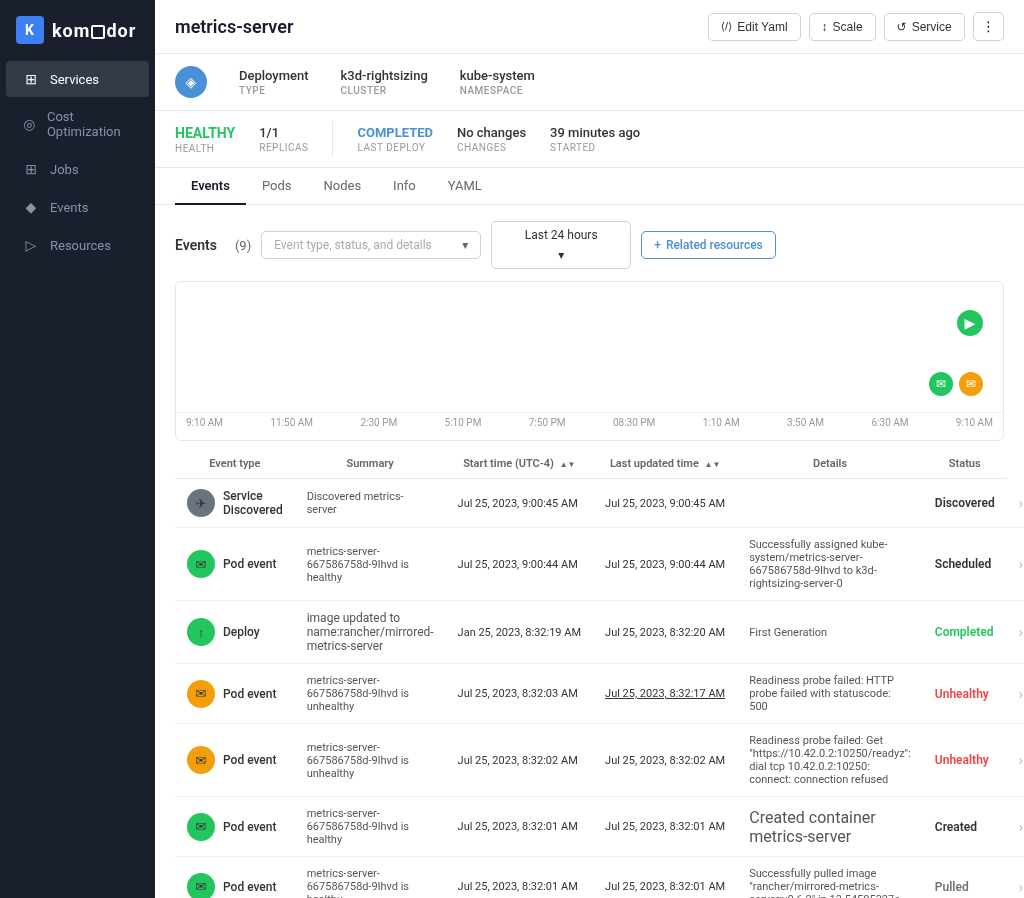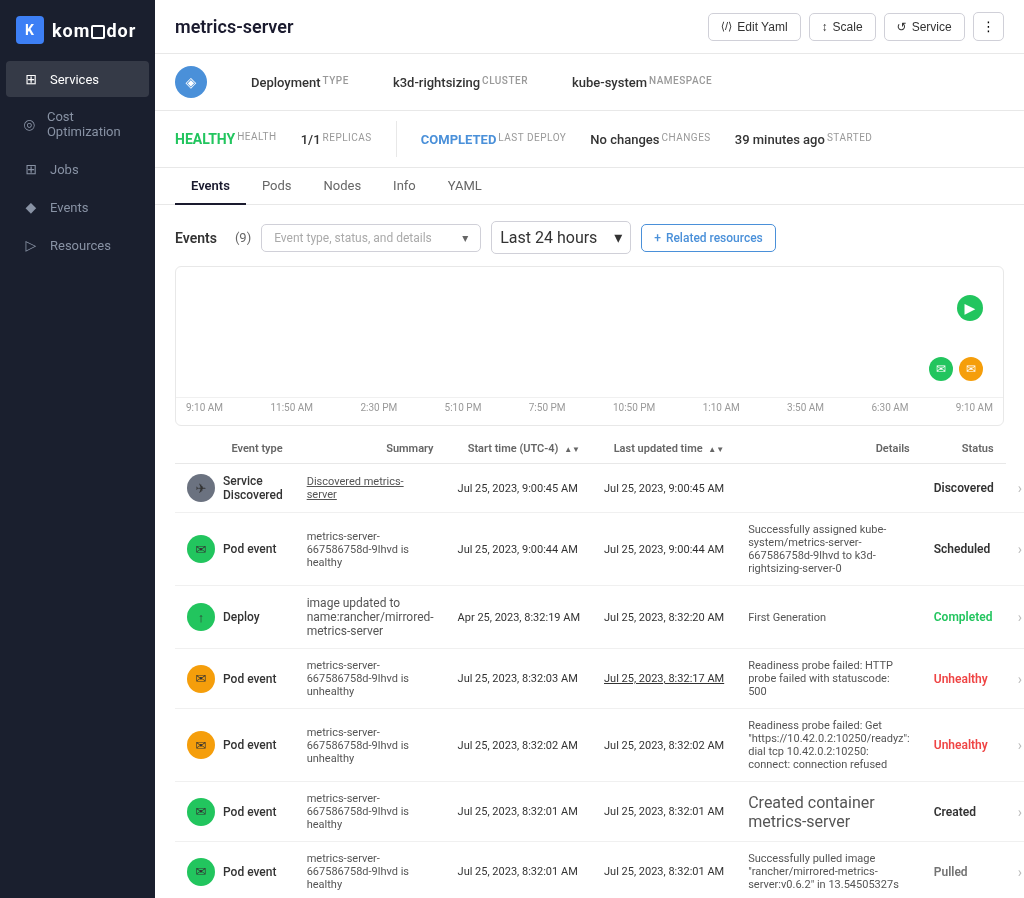--- a/index.html
+++ b/index.html
@@ -18,58 +18,58 @@
 
     
     .header { display: flex; align-items: center; justify-content: space-between; padding: 12px 20px; border-bottom: 1px solid #e8e8e8; background: white; }
     .header-title { font-size: 18px; font-weight: 600; color: #1a1a2e; }
     .header-actions { display: flex; align-items: center; gap: 8px; }
     .btn { display: flex; align-items: center; gap: 5px; padding: 6px 12px; border: 1px solid #d0d0d8; border-radius: 5px; background: white; cursor: pointer; font-size: 12px; color: #333; font-weight: 500; }
     .more-btn { padding: 6px 8px; border: 1px solid #d0d0d8; border-radius: 5px; background: white; cursor: pointer; }
 
     
     .meta-row { display: flex; align-items: center; gap: 32px; padding: 12px 20px; border-bottom: 1px solid #e8e8e8; }
-    .meta-item { display: flex; flex-direction: row; gap: 2px; margin-left: 12px; }
+    .meta-item { display: flex; flex-direction: column; gap: 2px; }
     .meta-label { font-size: 10px; color: #999; text-transform: uppercase; letter-spacing: 0.5px; font-weight: 500; }
     .meta-value { font-size: 13px; color: #333; font-weight: 500; }
     .meta-icon { width: 32px; height: 32px; background: #4a90d9; border-radius: 50%; display: flex; align-items: center; justify-content: center; color: white; font-size: 14px; }
 
     
     .status-row { display: flex; align-items: center; gap: 24px; padding: 10px 20px; border-bottom: 1px solid #e8e8e8; }
-    .status-item { display: flex; flex-direction: row; gap: 2px; }
+    .status-item { display: flex; flex-direction: column; gap: 2px; }
     .status-label { font-size: 10px; color: #999; text-transform: uppercase; letter-spacing: 0.5px; }
     .status-value { font-size: 13px; color: #333; font-weight: 500; }
     .status-healthy { color: #22c55e; font-weight: 700; font-size: 14px; }
     .status-completed { color: #4a90d9; font-weight: 700; font-size: 13px; }
     .status-sep { width: 1px; height: 36px; background: #e8e8e8; }
 
     
     .tabs { display: flex; border-bottom: 1px solid #e8e8e8; padding: 0 20px; background: white; }
     .tab { padding: 10px 16px; cursor: pointer; font-size: 13px; color: #666; border-bottom: 2px solid transparent; margin-bottom: -1px; }
     .tab.active { color: #1a1a2e; border-bottom-color: #1a1a2e; font-weight: 600; }
 
     
     .content { flex: 1; overflow-y: auto; padding: 16px 20px; background: white; }
 
     
     .events-toolbar { display: flex; align-items: center; gap: 10px; margin-bottom: 12px; }
     .events-title { font-size: 14px; font-weight: 600; color: #333; margin-right: 8px; }
     .filter-select { display: flex; align-items: center; padding: 6px 12px; border: 1px solid #d0d0d8; border-radius: 5px; background: white; cursor: pointer; font-size: 12px; color: #666; min-width: 220px; justify-content: space-between; }
-    .time-select { display: flex; align-items: center; gap: 6px; padding: 6px 8px; border: 1px solid #d0d0d8; border-radius: 5px; background: white; cursor: pointer; font-size: 16px; color: #333; min-width: 140px; justify-content: space-between; }
+    .time-select { display: flex; align-items: center; gap: 6px; padding: 6px 8px; border: 1px solid #d0d0d8; border-radius: 5px; background: white; cursor: pointer; font-size: 12px; color: #333; min-width: 140px; justify-content: space-between; flex-direction: column; }
     .related-btn { display: flex; align-items: center; gap: 5px; padding: 6px 12px; border: 1px solid #4a90d9; border-radius: 5px; background: white; cursor: pointer; font-size: 12px; color: #4a90d9; font-weight: 500; }
 
     
     .chart-area { border: 1px solid #e8e8e8; border-radius: 6px; height: 160px; position: relative; overflow: hidden; background: white; margin-bottom: 4px; }
     .chart-content { width: 100%; height: 130px; position: relative; }
     .chart-dot { position: absolute; width: 24px; height: 24px; border-radius: 50%; display: flex; align-items: center; justify-content: center; font-size: 11px; color: white; cursor: pointer; }
     .chart-labels { display: flex; justify-content: space-between; padding: 4px 10px; font-size: 10px; color: #999; border-top: 1px solid #f0f0f0; }
 
     
     .events-table { width: 100%; border-collapse: collapse; margin-top: 8px; }
-    .events-table th { text-align: right; font-size: 11px; color: #666; font-weight: 600; padding: 8px 12px; border-bottom: 1px solid #e8e8e8; text-transform: none; white-space: nowrap; }
+    .events-table th { text-align: center; font-size: 11px; color: #666; font-weight: 600; padding: 8px 12px; border-bottom: 1px solid #e8e8e8; text-transform: none; white-space: nowrap; }
     .events-table td { padding: 10px 12px; border-bottom: 1px solid #f0f0f0; font-size: 12px; color: #333; vertical-align: middle; }
     .event-type-cell { display: flex; align-items: center; gap: 8px; }
     .event-icon { width: 28px; height: 28px; border-radius: 50%; display: flex; align-items: center; justify-content: center; font-size: 13px; flex-shrink: 0; }
     .event-type-name { font-size: 12px; color: #333; font-weight: 500; }
     .status-badge { font-weight: 600; font-size: 12px; }
     .status-badge.discovered { color: #333; }
     .status-badge.scheduled { color: #333; }
     .status-badge.completed { color: #22c55e; }
     .status-badge.unhealthy { color: #ef4444; }
     .status-badge.created { color: #333; }
@@ -213,21 +213,21 @@
         <div class="chart-dot" style="right:50px; top:90px; background:#22c55e;">
           <span style="font-size:12px;">✉</span>
         </div>
       </div>
       <div class="chart-labels">
         <span>9:10 AM</span>
         <span>11:50 AM</span>
         <span>2:30 PM</span>
         <span>5:10 PM</span>
         <span>7:50 PM</span>
-        <span>10:50 PM</span>
+        <span>08:30 PM</span>
         <span>1:10 AM</span>
         <span>3:50 AM</span>
         <span>6:30 AM</span>
         <span>9:10 AM</span>
       </div>
     </div>
 
     <table class="events-table">
       <thead>
         <tr>
@@ -244,21 +244,21 @@
         </tr>
       </thead>
       <tbody id="events-tbody">
       <tr>
     <td>
       <div class="event-type-cell">
         <div class="event-icon" style="background:#6b7280;">✈</div>
         <span class="event-type-name">Service Discovered</span>
       </div>
     </td>
-    <td style="max-width:180px;font-size:11px;color:#555;text-decoration:underline;">Discovered metrics-server</td>
+    <td style="max-width:180px;font-size:11px;color:#555;">Discovered metrics-server</td>
     <td style="white-space:nowrap;font-size:11px;">Jul 25, 2023, 9:00:45 AM</td>
     <td style="white-space:nowrap;font-size:11px;">Jul 25, 2023, 9:00:45 AM</td>
     <td style="font-size:11px;color:#555;max-width:280px;"></td>
     <td style="white-space:nowrap;margin-top:32px;">
       <span class="status-badge discovered">Discovered</span>
     </td>
     <td style="width:20px;"><span class="chevron">›</span></td>
   </tr>
           <tr>
     <td>
@@ -277,21 +277,21 @@
     <td style="width:20px;"><span class="chevron">›</span></td>
   </tr>
           <tr>
     <td>
       <div class="event-type-cell">
         <div class="event-icon" style="background:#22c55e;">↑</div>
         <span class="event-type-name">Deploy</span>
       </div>
     </td>
     <td style="max-width:180px;font-size:12px;color:#555;">image updated to name:rancher/mirrored-metrics-server</td>
-    <td style="white-space:nowrap;font-size:11px;">Apr 25, 2023, 8:32:19 AM</td>
+    <td style="white-space:nowrap;font-size:11px;">Jan 25, 2023, 8:32:19 AM</td>
     <td style="white-space:nowrap;font-size:11px;">Jul 25, 2023, 8:32:20 AM</td>
     <td style="font-size:11px;color:#555;max-width:280px;">First Generation</td>
     <td style="white-space:nowrap;">
       <span class="status-badge completed">Completed</span>
     </td>
     <td style="width:20px;"><span class="chevron">›</span></td>
   </tr>
           <tr>
     <td>
       <div class="event-type-cell">

